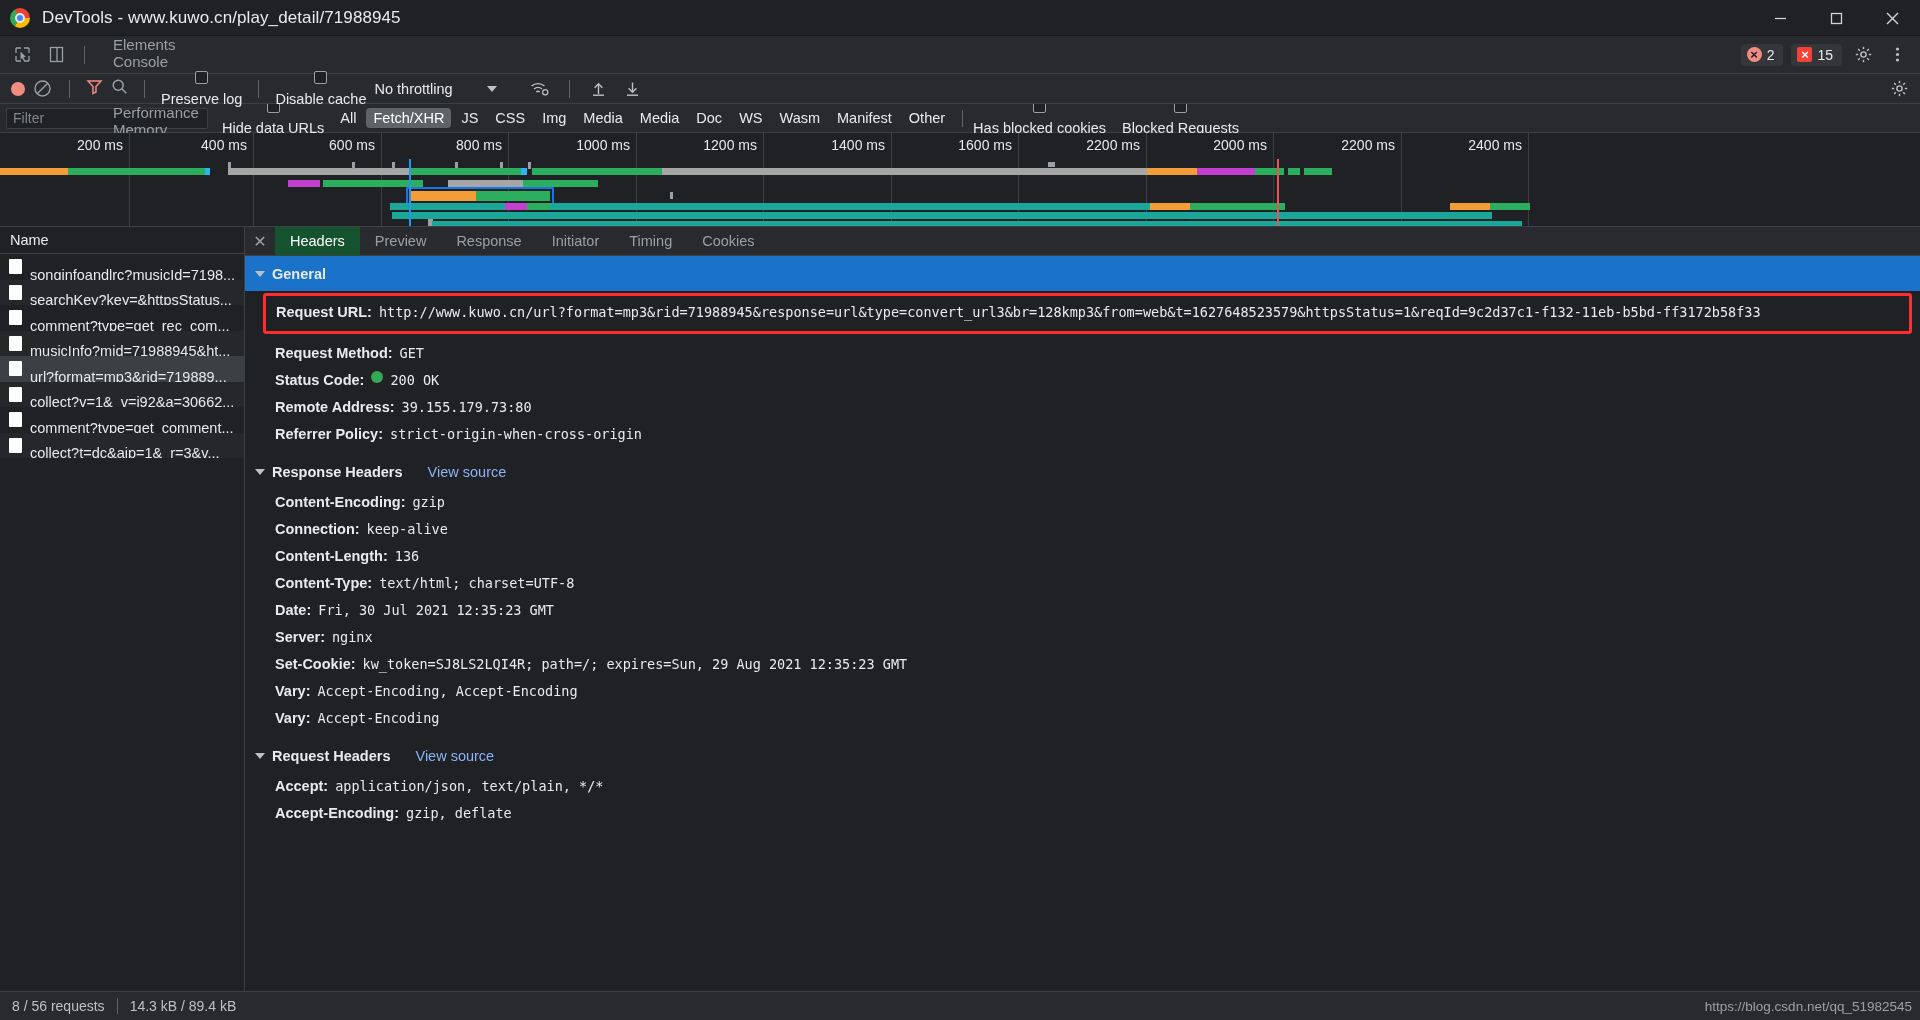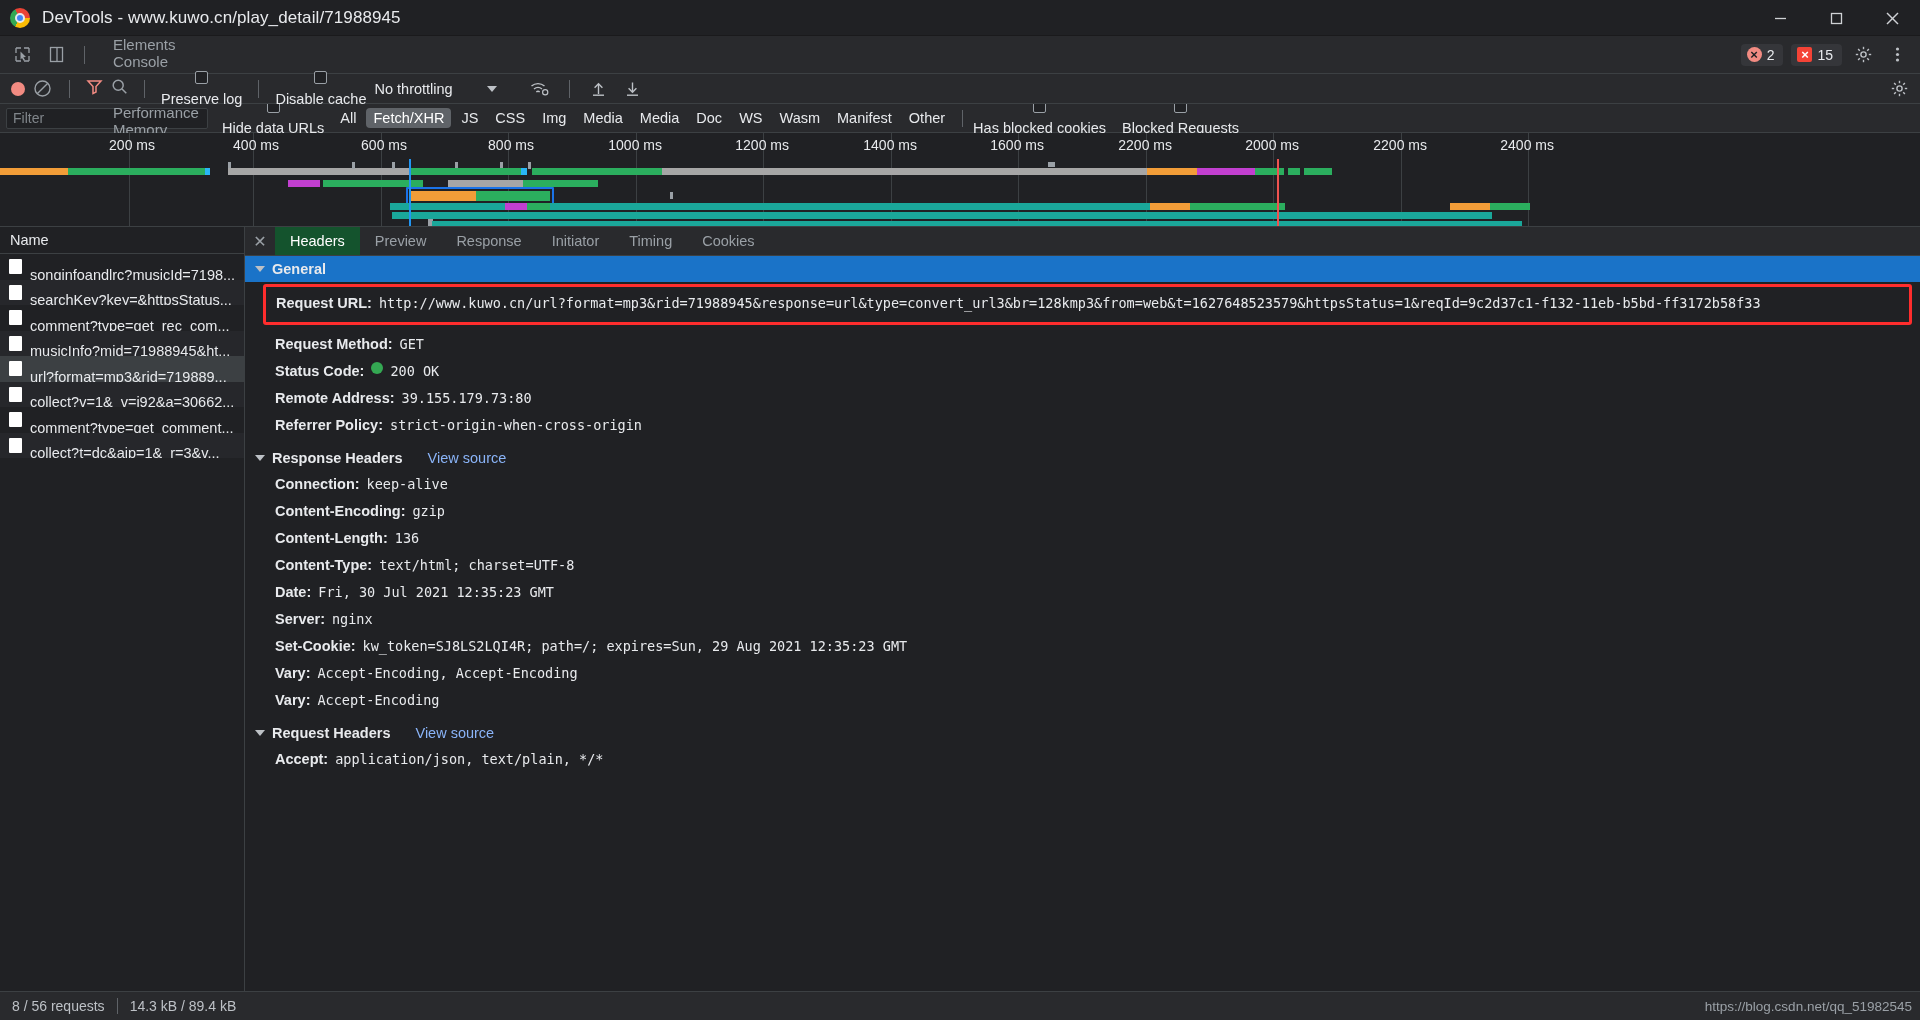--- a/index.html
+++ b/index.html
@@ -114,21 +114,21 @@
     font-size: 14.5px; color: #e8eaed; padding: 2px 7px; border-radius: 4px; white-space: nowrap;
   }
   .chip.active { background: #5f6368; color: #ffffff; }
 
   
   .overview { height: 93px; background: #202124; position: relative; overflow: hidden; }
   .ruler { height: 26px; position: relative; border-bottom: 0px; }
   .tick { position: absolute; top: 0; height: 93px; border-left: 1px solid #3c4043; }
   .tick-label {
     position: absolute; top: 4px; font-size: 14px; color: #e8eaed;
-    transform: translateX(-100%); padding-right: 6px; white-space: nowrap; margin-left: 32px;
+    transform: translateX(-100%); padding-right: 6px; white-space: nowrap;
   }
   .bars { position: absolute; left: 0; top: 26px; right: 0; bottom: 0; }
   .wf-row { position: absolute; height: 7px; }
   .seg { position: absolute; top: 0; height: 7px; }
   .tickmark { position: absolute; width: 3px; height: 7px; background: #9aa0a6; top: 0; }
   .redline { position: absolute; top: 26px; bottom: 0; width: 2px; background: #ef5350; }
   .blueline { position: absolute; top: 26px; bottom: 0; width: 2px; background: #2196f3; }
   .sel-box { position: absolute; border: 2px solid #1a73e8; border-radius: 1px; }
 
   
@@ -163,21 +163,21 @@
   }
   .det-tab {
     display: flex; align-items: center; padding: 0 15px; font-size: 14.5px; color: #9aa0a6;
     white-space: nowrap;
   }
   .det-tab.active { background: #14532d; color: #ffffff; }
   .det-body { flex: 1; overflow: hidden; padding-bottom: 4px; }
 
   .section-head {
     display: flex; align-items: center; gap: 7px;
-    height: 26px; padding-left: 10px; font-size: 14.5px; font-weight: bold; color: #e8eaed;
+    height: 35px; padding-left: 10px; font-size: 14.5px; font-weight: bold; color: #e8eaed;
   }
   .section-head.highlight { background: #1a73c8; }
   .tri {
     width: 0; height: 0; border-left: 5px solid transparent; border-right: 5px solid transparent;
     border-top: 6px solid #bdc1c6;
   }
   .view-src { font-weight: normal; color: #8ab4f8; margin-left: 18px; font-size: 14.5px; }
 
   .kv {
     display: flex; align-items: flex-start; padding: 4px 0 4px 30px;
@@ -594,26 +594,26 @@
         <span class="k">Referrer Policy:</span>
         <span class="v">strict-origin-when-cross-origin</span>
       </div>
 
       <div class="section-head" style="margin-top:6px">
         <span class="tri"></span>
         <span>Response Headers</span>
         <span class="view-src">View source</span>
       </div>
       <div class="kv">
+        <span class="k">Content-Encoding:</span>
+        <span class="v">gzip</span>
+      </div>
+      <div class="kv">
         <span class="k">Connection:</span>
         <span class="v">keep-alive</span>
-      </div>
-      <div class="kv">
-        <span class="k">Content-Encoding:</span>
-        <span class="v">gzip</span>
       </div>
       <div class="kv">
         <span class="k">Content-Length:</span>
         <span class="v">136</span>
       </div>
       <div class="kv">
         <span class="k">Content-Type:</span>
         <span class="v">text/html; charset=UTF-8</span>
       </div>
       <div class="kv">
@@ -638,20 +638,24 @@
       </div>
 
       <div class="section-head" style="margin-top:6px">
         <span class="tri"></span>
         <span>Request Headers</span>
         <span class="view-src">View source</span>
       </div>
       <div class="kv">
         <span class="k">Accept:</span>
         <span class="v">application/json, text/plain, */*</span>
+      </div>
+      <div class="kv">
+        <span class="k">Accept-Encoding:</span>
+        <span class="v">gzip, deflate</span>
       </div>
     </div>
   </div>
 </div>
 
 <div class="statusbar">
   <div class="sb-item">8 / 56 requests</div>
   <div class="sb-sep"></div>
   <div class="sb-item">14.3 kB / 89.4 kB</div>
   <div class="watermark">https://blog.csdn.net/qq_51982545</div>

